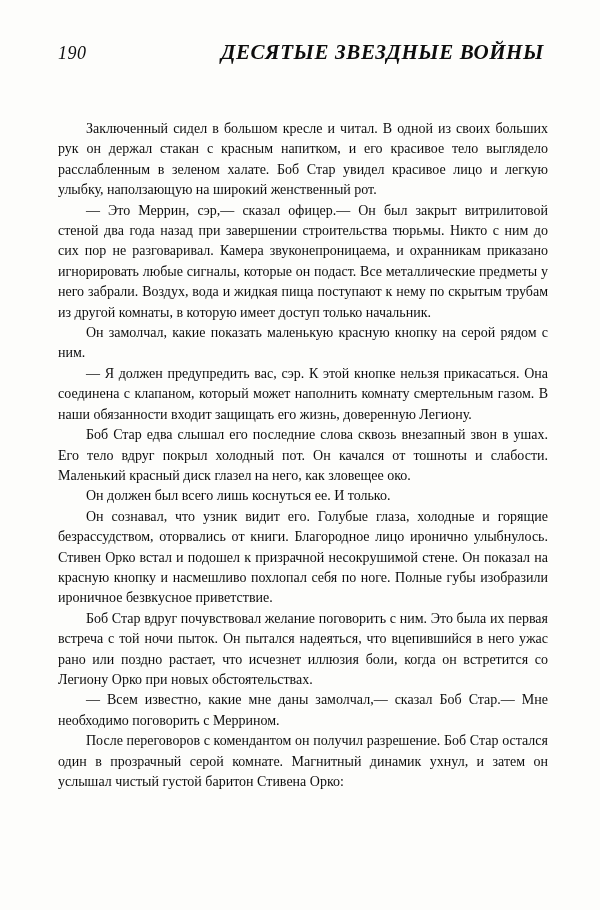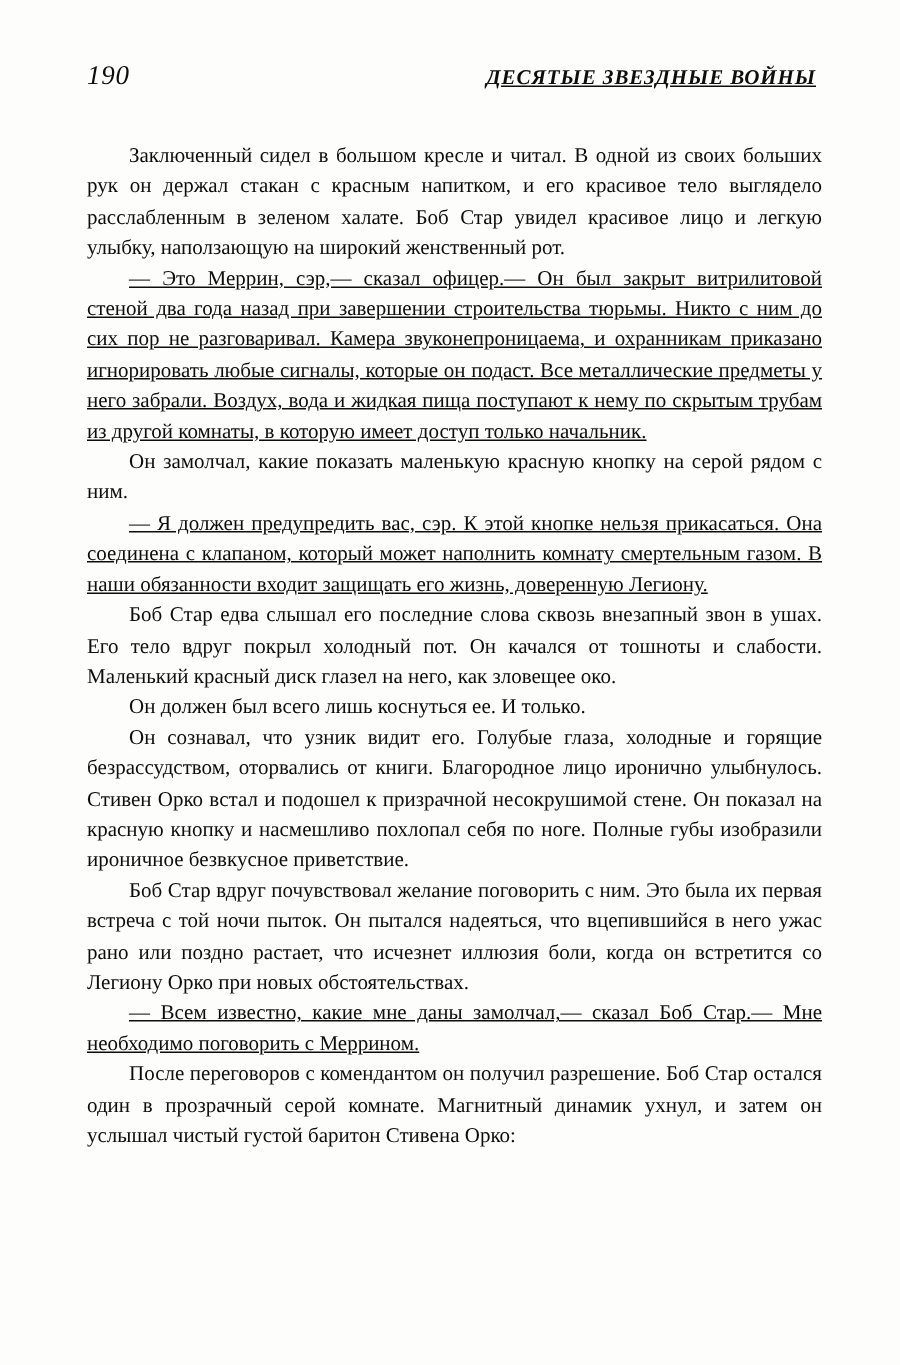--- a/index.html
+++ b/index.html
@@ -19,52 +19,50 @@
     width: 600px;
     height: 910px;
     box-sizing: border-box;
     padding: 40px 52px 30px 58px;
     background: #fdfdfb;
   }
   .header {
     display: flex;
     align-items: baseline;
     justify-content: space-between;
-    margin-bottom: 34px;
+    margin-bottom: 54px;
     padding-right: 4px;
   }
   .folio {
     font-size: 18px;
     font-style: italic;
     font-weight: normal;
     letter-spacing: 0.5px;
   }
   .running-title {
-    font-size: 14px;
+    font-size: 21px;
     font-style: italic;
     font-weight: bold;
     letter-spacing: 0.6px;
     text-transform: uppercase;
     white-space: nowrap;
-    text-decoration: underline;
   }
   .body-text {
     font-size: 14px;
     line-height: 20.4px;
     text-align: justify;
     text-justify: inter-word;
     hyphens: manual;
   }
   .body-text p {
     margin: 0;
     text-indent: 28px;
   }
   .body-text p.dialogue {
     text-indent: 28px;
-    text-decoration: underline;
   }
 </style>
 </head>
 <body>
 
 <div class="page">
 
   <div class="header">
     <div class="folio">190</div>
     <div class="running-title">ДЕСЯТЫЕ ЗВЕЗДНЫЕ ВОЙНЫ</div>

